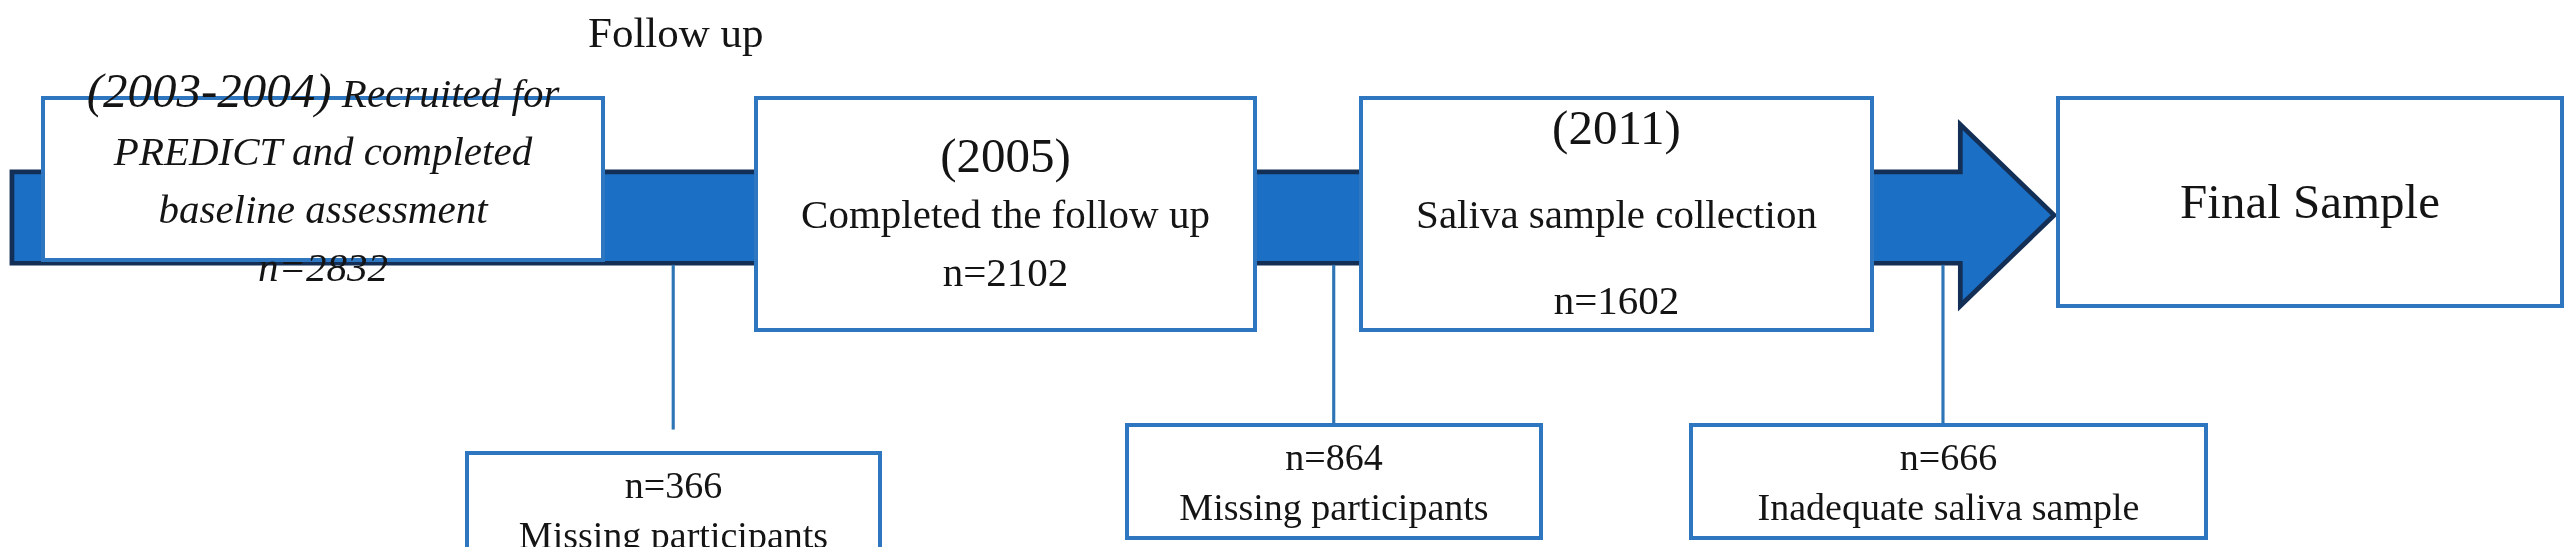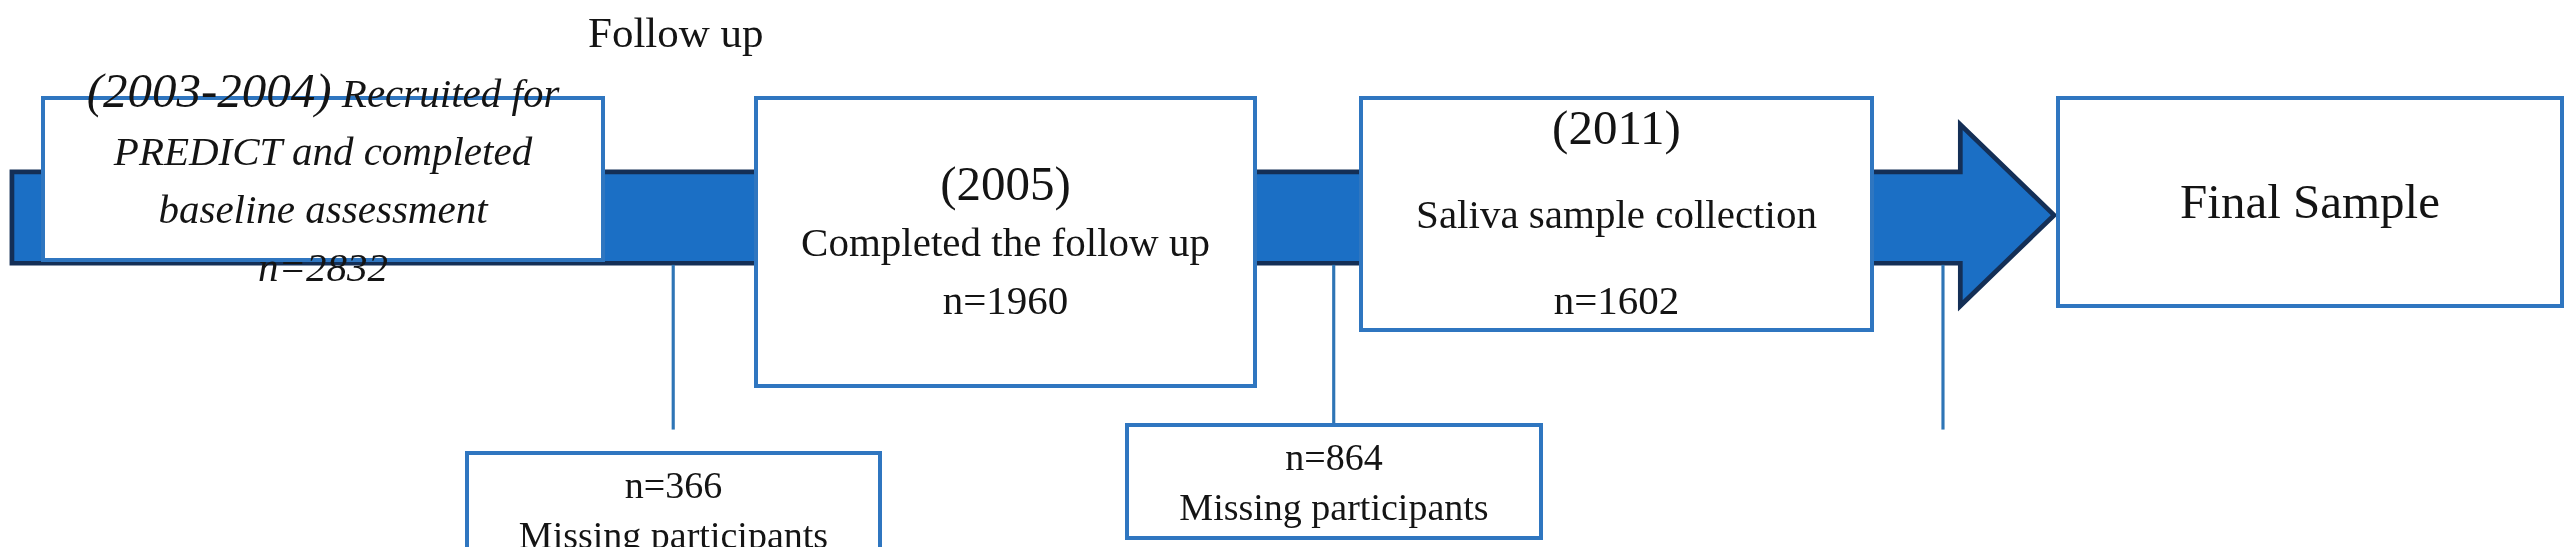--- a/index.html
+++ b/index.html
@@ -67,21 +67,21 @@
   .box-final .n {
     font-size: 41px;
     line-height: 57px;
   }
   .box.exclusion .line {
     font-size: 38px;
     line-height: 50px;
   }
   
   .box-recruitment { left: 41px;   top: 96px; width: 564px; height: 166px; font-style: italic; }
-  .box-followup    { left: 754px;  top: 96px; width: 503px; height: 292px; }
+  .box-followup    { left: 754px;  top: 96px; width: 503px; height: 236px; }
   .box-saliva      { left: 1359px; top: 96px; width: 515px; height: 236px; gap: 28px; }
   .box-final       { left: 2056px; top: 96px; width: 508px; height: 212px; }
   
   .box-excl-0 { left: 465px;  top: 423px; width: 417px; height: 117px; margin-top: 28px; }
   .box-excl-1 { left: 1125px; top: 423px; width: 418px; height: 117px; }
   .box-excl-2 { left: 1689px; top: 423px; width: 519px; height: 117px; }
 </style>
 </head>
 <body>
 
@@ -99,21 +99,21 @@
   <div class="box box-recruitment">
     <div class="line"><span class="year">(2003-2004)</span><span> Recruited for</span></div>
     <div class="line">PREDICT and completed</div>
     <div class="line">baseline assessment</div>
     <div class="line">n=2832</div>
   </div>
 
   <div class="box box-followup">
     <div class="line year">(2005)</div>
     <div class="line">Completed the follow up</div>
-    <div class="line">n=1960</div>
+    <div class="line">n=2102</div>
   </div>
 
   <div class="box box-saliva">
     <div class="line year">(2011)</div>
     <div class="line">Saliva sample collection</div>
     <div class="line">n=1602</div>
   </div>
 
   <div class="box box-final">
     <div class="line title">Final Sample</div>
@@ -122,15 +122,19 @@
   <div class="box exclusion box-excl-0">
     <div class="line">n=366</div>
     <div class="line">Missing participants</div>
   </div>
 
   <div class="box exclusion box-excl-1">
     <div class="line">n=864</div>
     <div class="line">Missing participants</div>
   </div>
 
+  <div class="box exclusion box-excl-2">
+    <div class="line">n=666</div>
+    <div class="line">Inadequate saliva sample</div>
+  </div>
 
 </div>
 
 
 </body></html>

